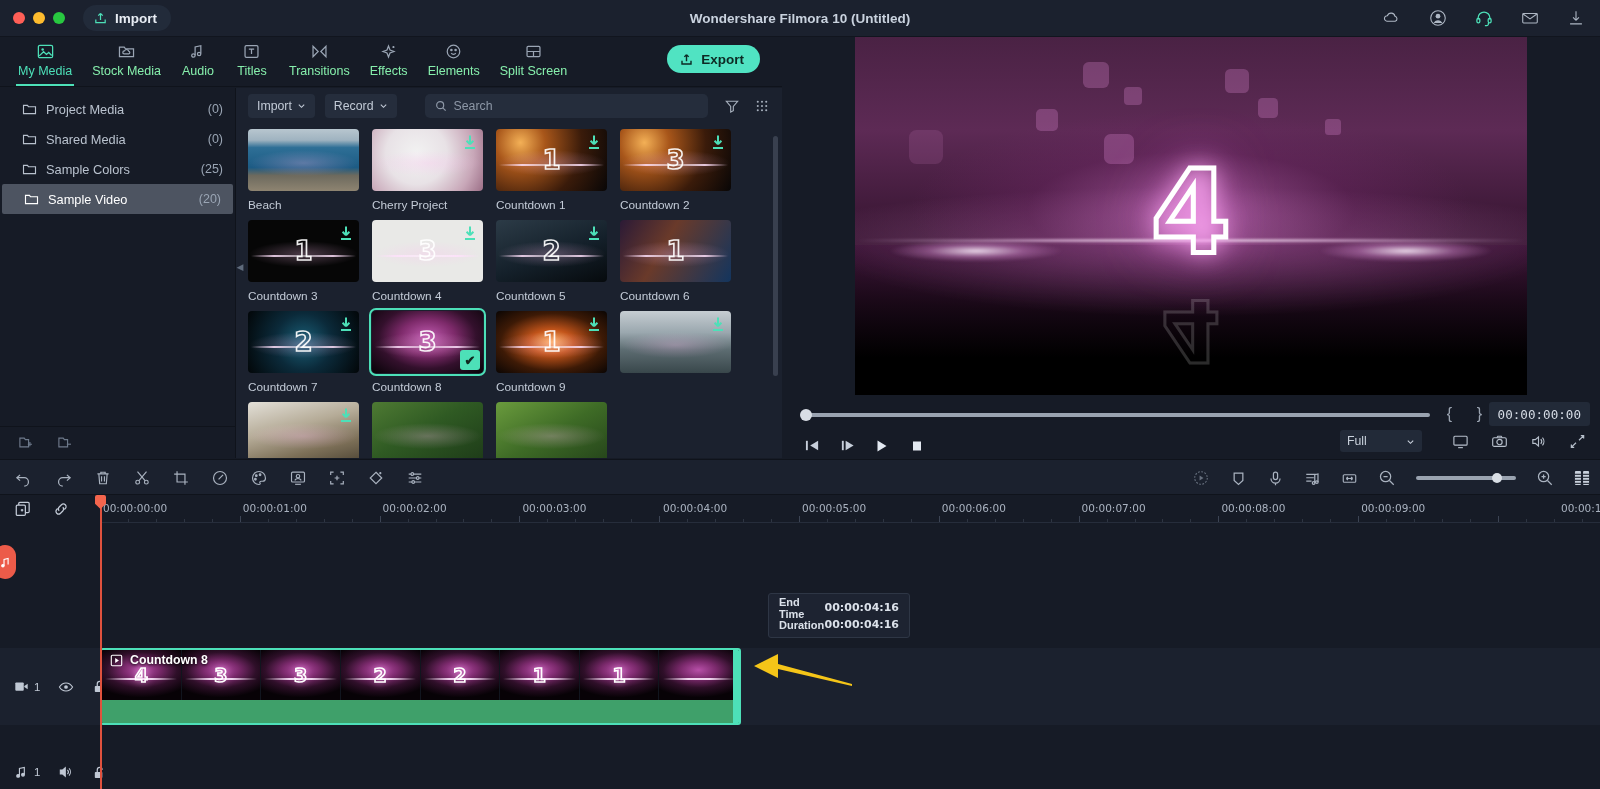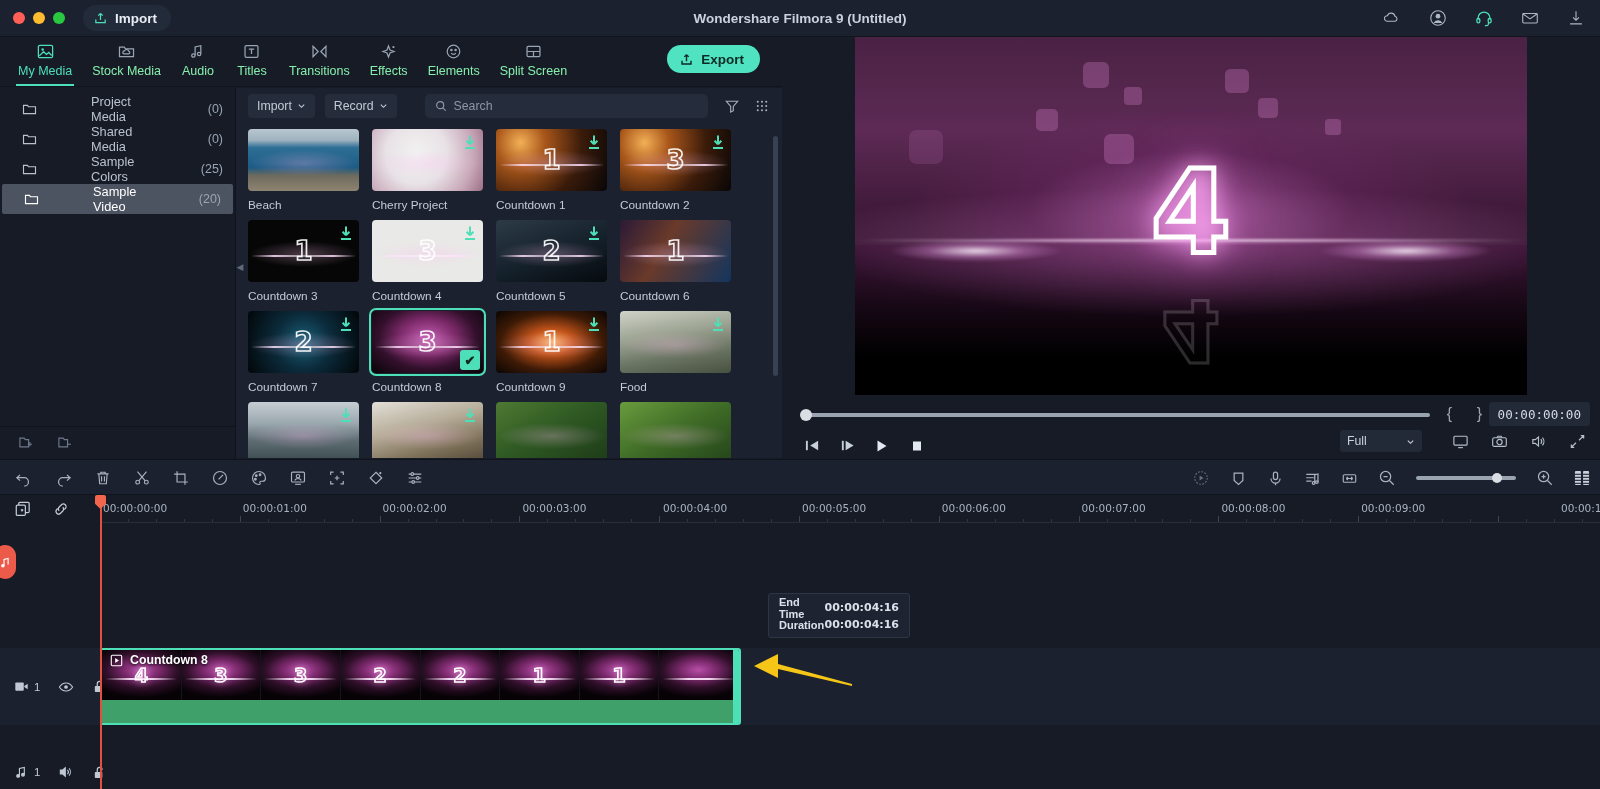--- a/index.html
+++ b/index.html
@@ -62,21 +62,21 @@
     display:flex; align-items:center; gap:7px; cursor:pointer;
   }
 
   
   #sidebar {
     position:absolute; left:0; top:88px; width:236px; height:370px;
     background:#161b26; border-right:1px solid #0f131b;
   }
   .folder {
     height:30px; display:flex; align-items:center; padding:0 12px 0 22px;
-    font-size:12.8px; color:#b9c2ce; cursor:pointer;gap:45px;
+    font-size:12.8px; color:#b9c2ce; cursor:pointer;
   }
   .folder.sel { background:#4d5461; color:#fff; border-radius:2px; margin:0 2px; }
   .folder.sel2 { background:#2b3242; color:#c8d0dc; border-radius:2px; margin:0 2px; }
   .folder .fname { margin-left:9px; flex:1; }
   .folder .fcount { font-size:12.5px; color:#9aa5b4; }
   #sidebar-bottom {
     position:absolute; left:0; bottom:0; width:236px; height:32px;
     display:flex; align-items:center; gap:22px; padding-left:18px;
     border-top:1px solid #0f131b;
   }
@@ -357,21 +357,21 @@
   </div>
   <div id="import-btn">
     <span>
       <svg width="15" height="15" viewBox="0 0 16 16" fill="none" stroke="#4de0b8" stroke-width="1.3">
         <path d="M8 9.5V2.5M8 2.5 5.6 5M8 2.5 10.4 5"></path>
         <path d="M3 9v3.5h10V9"></path>
       </svg>
     </span>
     <span>Import</span>
   </div>
-  <div id="app-title">Wondershare Filmora 9 (Untitled)</div>
+  <div id="app-title">Wondershare Filmora 10 (Untitled)</div>
   <div id="title-right">
     <span class="ticon">
       <svg width="20" height="20" viewBox="0 0 22 22" fill="none" stroke="#aeb7c4" stroke-width="1.2">
         <path d="M5.5 14.5a3 3 0 0 1 .4-6 4.4 4.4 0 0 1 8.4.6 2.8 2.8 0 0 1 .2 5.4z"></path>
       </svg>
     </span>
     <span class="ticon">
       <svg width="20" height="20" viewBox="0 0 22 22" fill="none" stroke="#aeb7c4" stroke-width="1.2">
         <circle cx="11" cy="11" r="8"></circle>
           <circle cx="11" cy="9" r="2.6" fill="#aeb7c4" stroke="none"></circle>
@@ -709,31 +709,20 @@
             <span class="rays"></span>
             <span class="streak"></span>
             <span class="cdnum" style="color:transparent;-webkit-text-stroke:1.6px rgba(255,255,255,.92);">1</span>
             <span class="dlicon">
               <svg width="14" height="16" viewBox="0 0 14 16" fill="none" stroke="#4de0b8" stroke-width="2">
                 <path d="M7 1.5v8M7 10.2 3.6 6.8M7 10.2l3.4-3.4M2 14h10"></path>
               </svg>
             </span>
           </div>
           <div class="mlabel">Countdown 9</div>
-        </div>
-        <div class="mitem">
-          <div class="mthumb t-food">
-            <span class="rays"></span>
-            <span class="dlicon">
-              <svg width="14" height="16" viewBox="0 0 14 16" fill="none" stroke="#4de0b8" stroke-width="2">
-                <path d="M7 1.5v8M7 10.2 3.6 6.8M7 10.2l3.4-3.4M2 14h10"></path>
-              </svg>
-            </span>
-          </div>
-          <div class="mlabel">Food</div>
         </div>
         <div class="mitem">
           <div class="mthumb t-lake">
             <span class="rays"></span>
             <span class="dlicon">
               <svg width="14" height="16" viewBox="0 0 14 16" fill="none" stroke="#4de0b8" stroke-width="2">
                 <path d="M7 1.5v8M7 10.2 3.6 6.8M7 10.2l3.4-3.4M2 14h10"></path>
               </svg>
             </span>
           </div>

